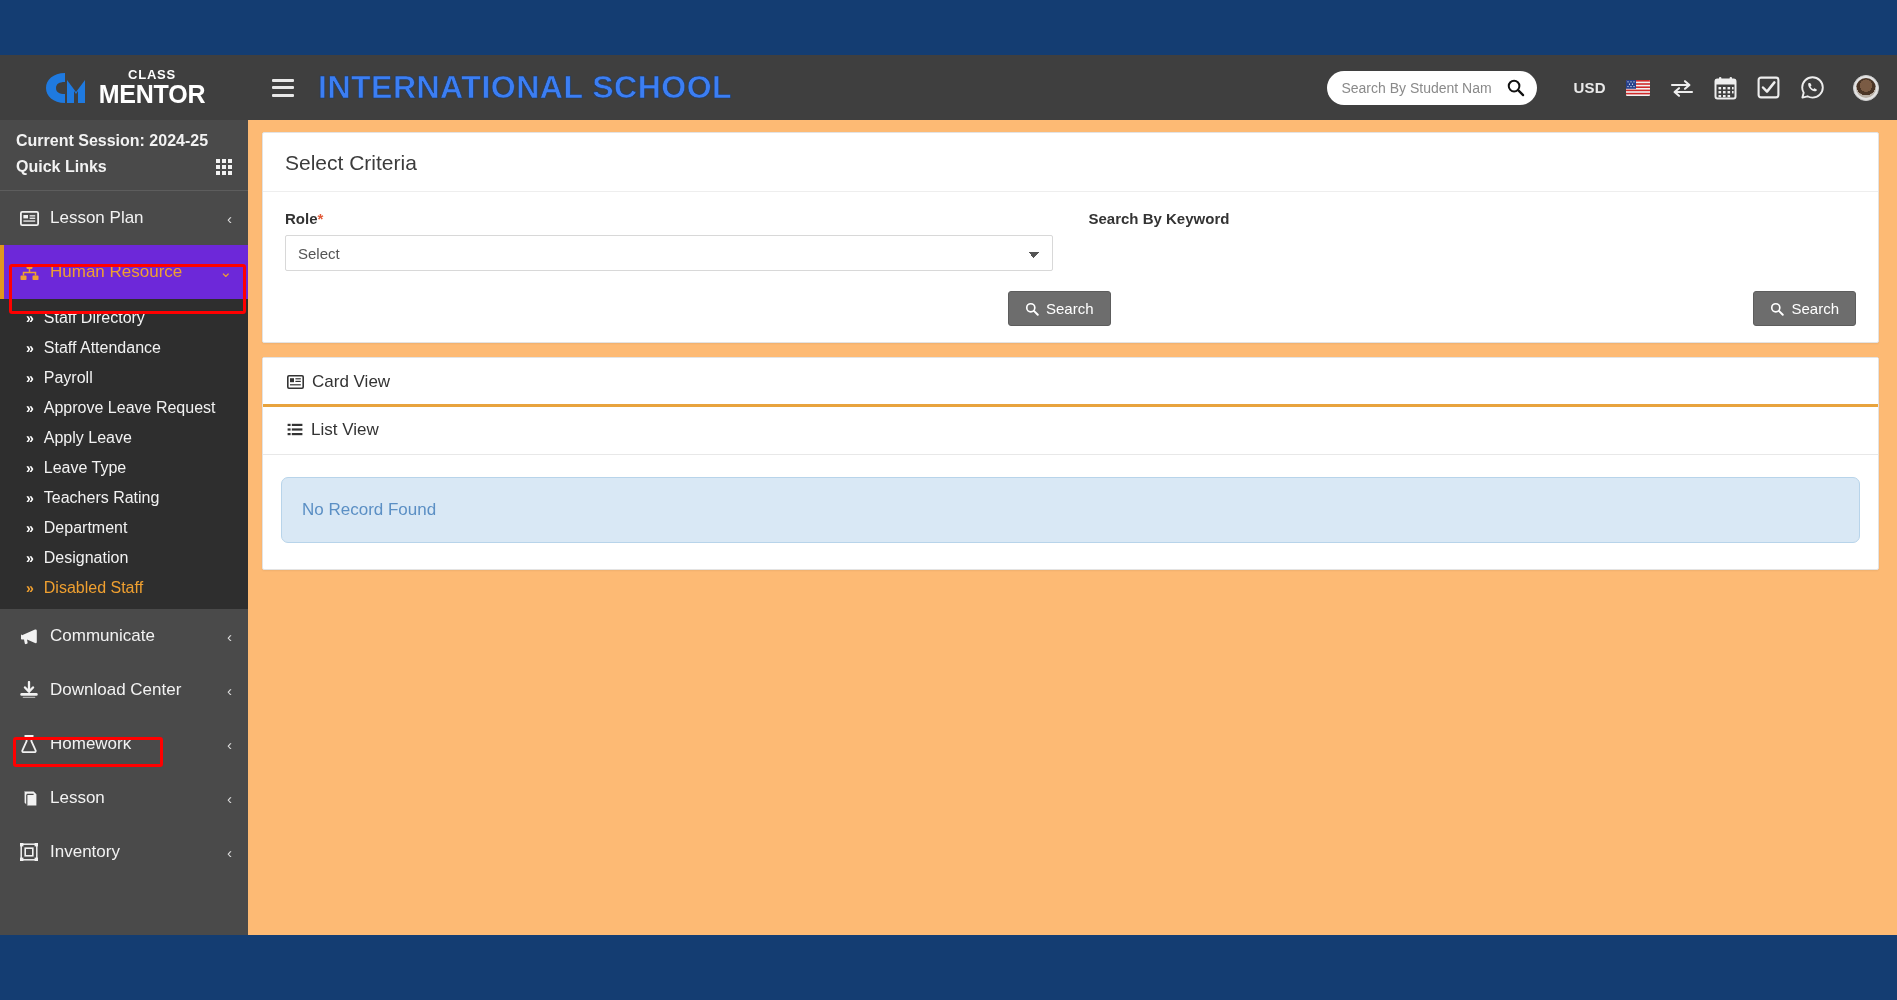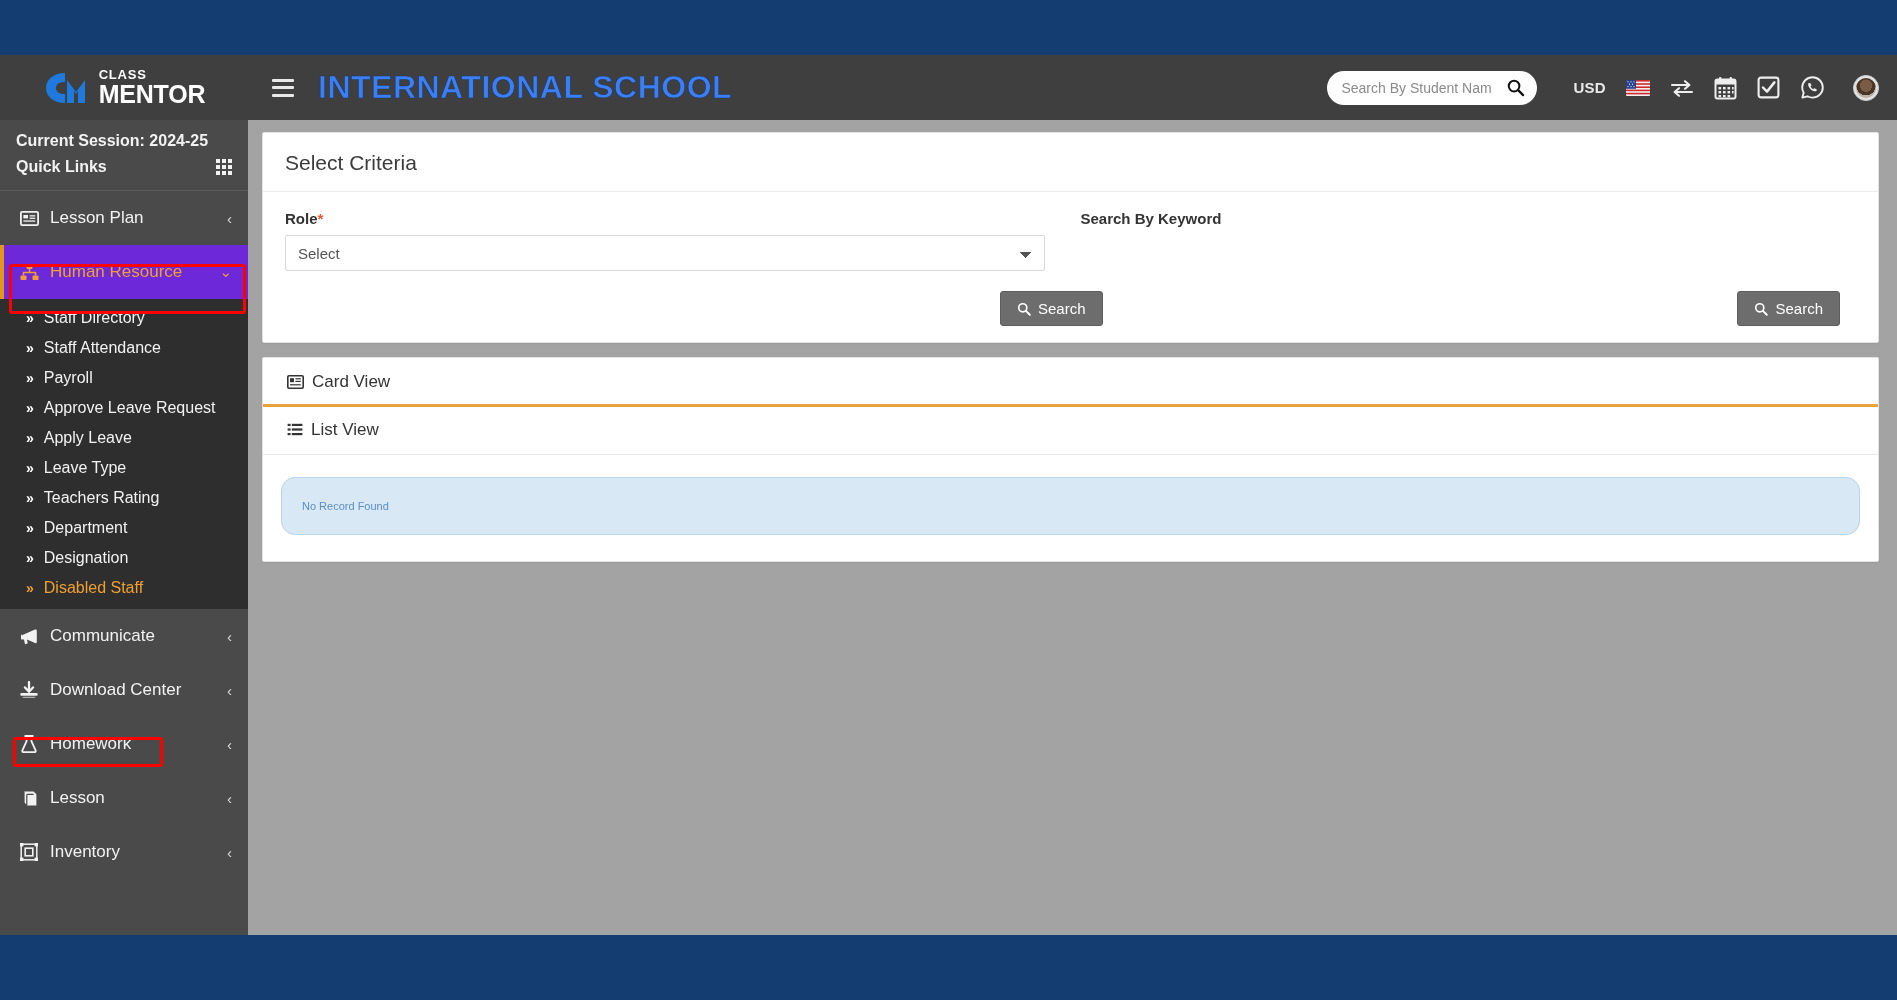--- a/index.html
+++ b/index.html
@@ -27,20 +27,21 @@
   
   .header {
     position:absolute; top:0; left:0; width:1897px; height:65px;
     background:#3f3f3f;
     display:flex; align-items:center;
   }
   .brand {
     width:248px; height:65px; flex:0 0 248px;
     display:flex; align-items:center; justify-content:center;
     background:#3f3f3f;
+    text-align:center;
   }
   .logo { display:flex; align-items:center; gap:8px; }
   .logo-mark { width:48px; height:36px; position:relative; }
   .logo-text { display:flex; flex-direction:column; line-height:1; }
   .logo-text .lt-small {
     color:#fff; font-size:13px; font-weight:bold; letter-spacing:.8px;
   }
   .logo-text .lt-big {
     color:#fff; font-size:25px; font-weight:bold; letter-spacing:-.2px; margin-top:1px;
   }
@@ -140,32 +141,32 @@
     display:flex; align-items:center; height:30px; padding:0 16px 0 26px;
     color:#f2f2f2; font-size:16px; cursor:pointer;
   }
   .sub-item .chev { color:#fff; font-size:14px; margin-right:10px; font-weight:bold; }
   .sub-item.highlighted { color:#f0a030; }
   .sub-item.highlighted .chev { color:#f0a030; }
 
   
   .content {
     position:absolute; top:65px; left:248px; width:1649px; height:815px;
-    background:#a3a3a3; padding:12px 18px 0 14px;
+    background:#fdba74; padding:12px 18px 0 14px;
     overflow:hidden;
   }
   .card {
     background:#fff; border:1px solid #e3e3e3; border-radius:2px;
     box-shadow:0 1px 2px rgba(0,0,0,.06);
   }
   .card-head {
     padding:18px 22px 16px 22px; font-size:21px; color:#3c3c3c;
     border-bottom:1px solid #eee;
   }
-  .card-body { padding:18px 38px 16px 22px; }
+  .card-body { padding:18px 22px 16px 22px; }
 
   .form-row { display:flex; gap:36px; }
   .form-col { flex:1; }
   .f-label { font-size:15px; font-weight:bold; color:#333; margin-bottom:8px; display:block; }
   .req { color:#e25a38; font-size:15px; }
   .f-control {
     width:100%; height:36px; border:1px solid #d8d8d8; border-radius:2px;
     padding:0 12px; font-size:15px; color:#555; outline:none;
     font-family:"Liberation Sans", sans-serif; background:#fff;
   }
@@ -194,22 +195,22 @@
     display:flex; border-bottom:1px solid #e8e8e8; background:#fff;flex-direction:column;
   }
   .tab {
     padding:14px 26px 12px 24px; font-size:17px; color:#333; cursor:pointer;
     display:flex; align-items:center; gap:8px;
     border-bottom:3px solid transparent; margin-bottom:-1px;
   }
   .tab.active { border-bottom-color:#e8a33d; }
   .tabs-body { padding:22px 18px 26px 18px; }
   .alert-info {
-    background:#d9e8f5; border:1px solid #b8d4ea; border-radius:14px;
-    padding:22px 20px; color:#5b8fc4; font-size:11px;
+    background:#d9e8f5; border:1px solid #b8d4ea; border-radius:7px;
+    padding:22px 20px; color:#5b8fc4; font-size:17px;
   }
 
   svg { display:block; }
 </style>
 </head>
 <body>
 
 <div class="viewport">
 
   <div class="top-band"></div>

